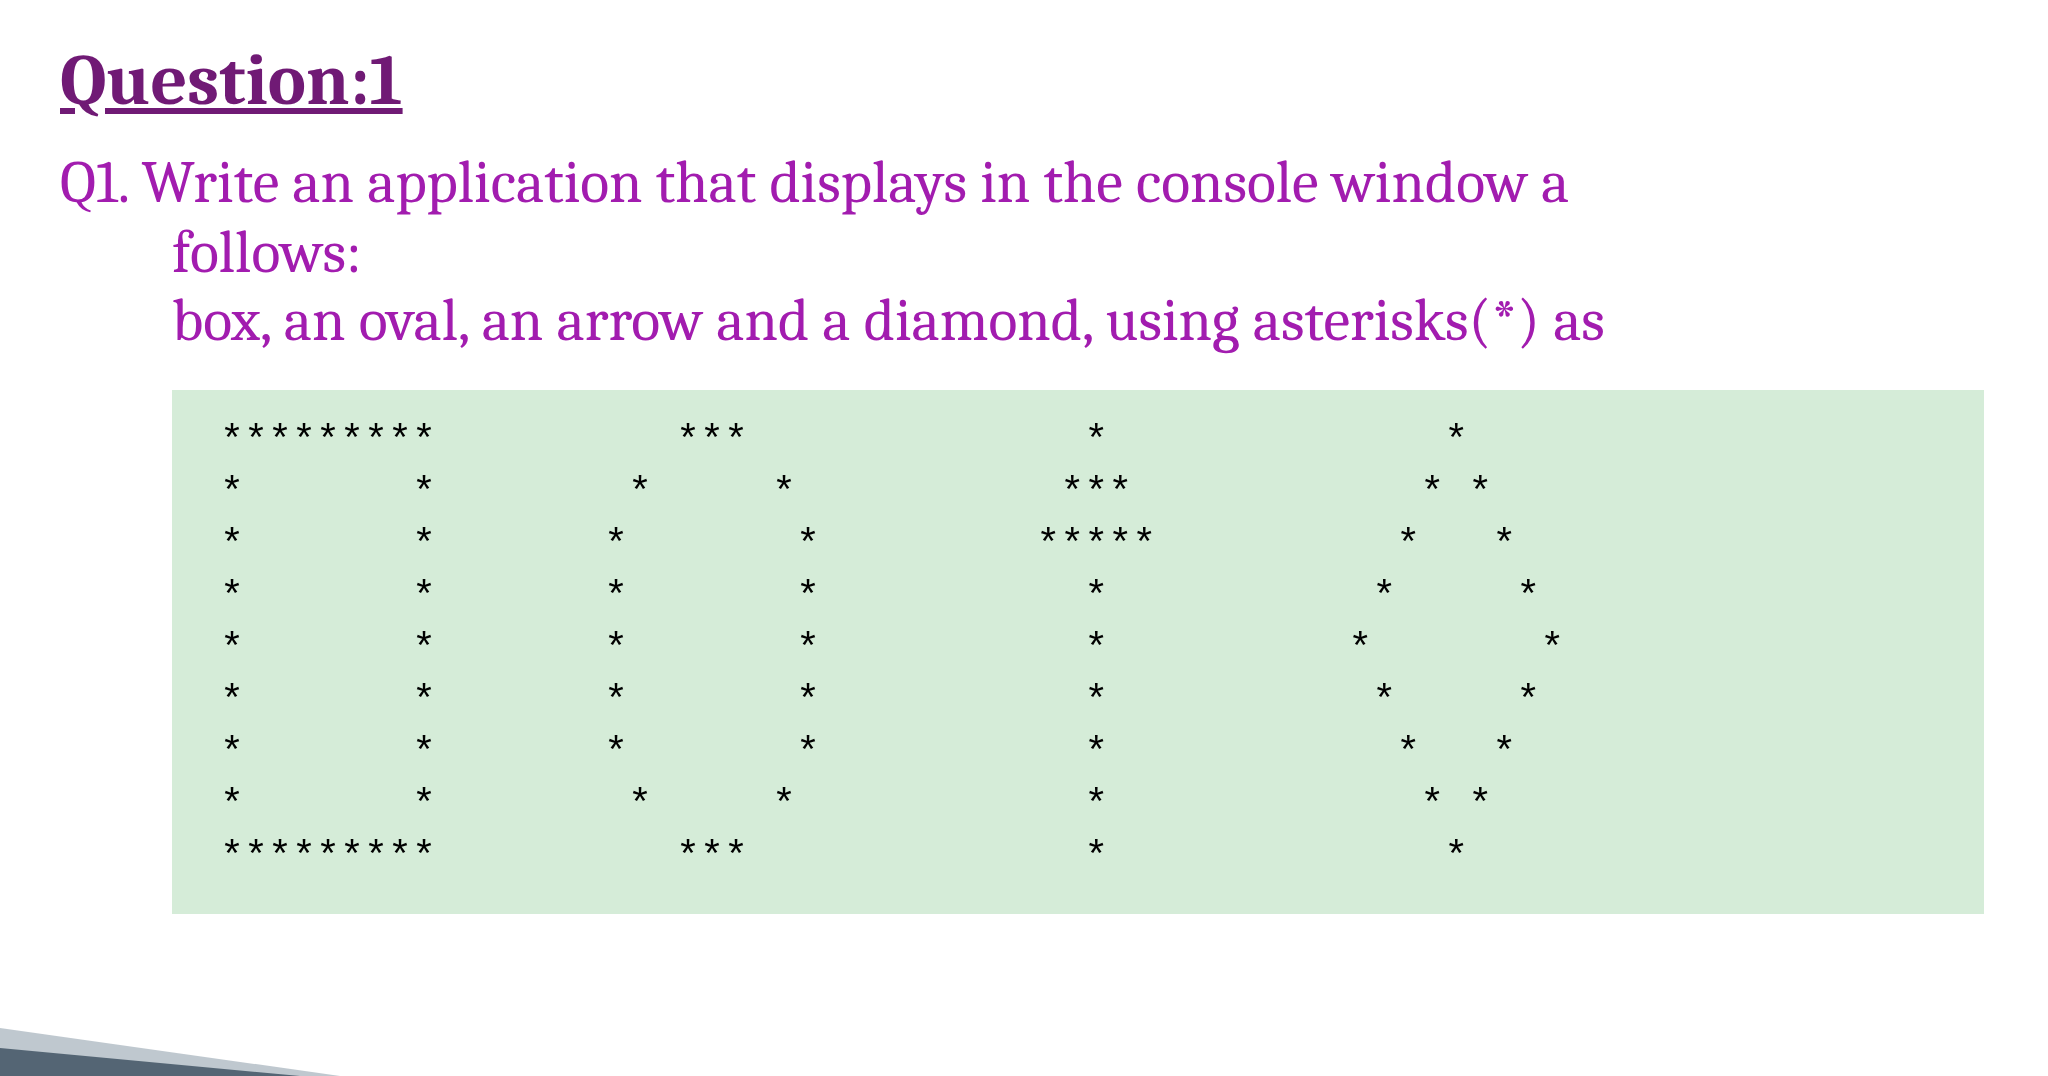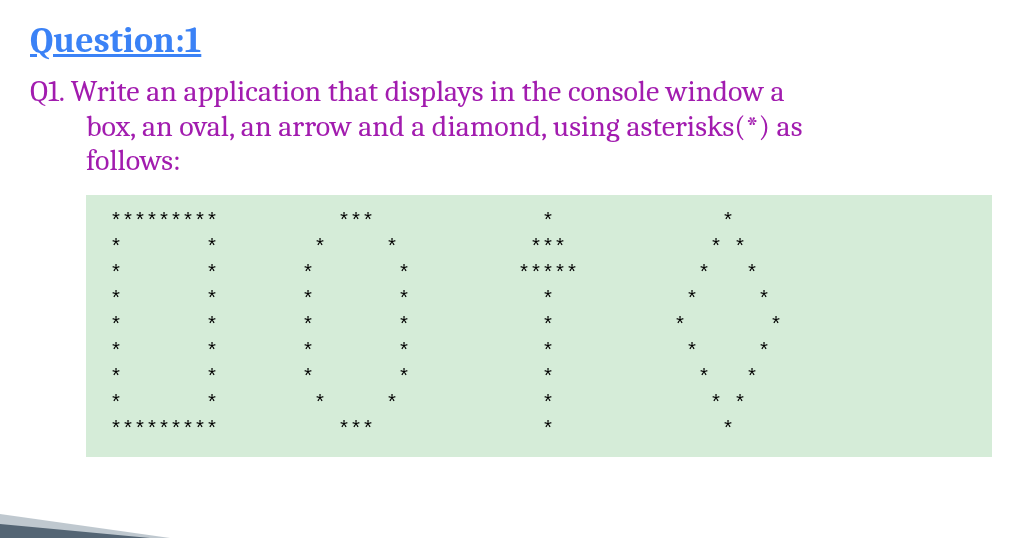--- a/index.html
+++ b/index.html
@@ -15,21 +15,21 @@
   .slide {
     position: relative;
     width: 1024px;
     height: 538px;
     box-sizing: border-box;
     padding: 20px 30px 0 30px;
   }
   .heading {
     font-size: 36px;
     font-weight: bold;
-    color: #3b82f6;
+    color: #701a75;
     margin: 0 0 14px 0;
     text-decoration: underline;
   }
   .body-text {
     font-size: 30px;
     line-height: 1.15;
     color: #a21caf;
     margin: 0 0 16px 0;
     padding-left: 0;
   }
@@ -83,22 +83,22 @@
 </style>
 </head>
 <body>
 
 <div class="slide">
 
   <h1 class="heading">Question:1</h1>
 
   <p class="body-text">
     <span class="label">Q1. </span><span>Write an application that displays in the console window a</span>
+    <span class="indent-block">follows:</span>
     <span class="indent-block">box, an oval, an arrow and a diamond, using asterisks(*) as</span>
-    <span class="indent-block">follows:</span>
   </p>
 
   <div class="ascii-box">*********          ***              *              *
 *       *        *     *           ***            * *
 *       *       *       *         *****          *   *
 *       *       *       *           *           *     *
 *       *       *       *           *          *       *
 *       *       *       *           *           *     *
 *       *       *       *           *            *   *
 *       *        *     *            *             * *

